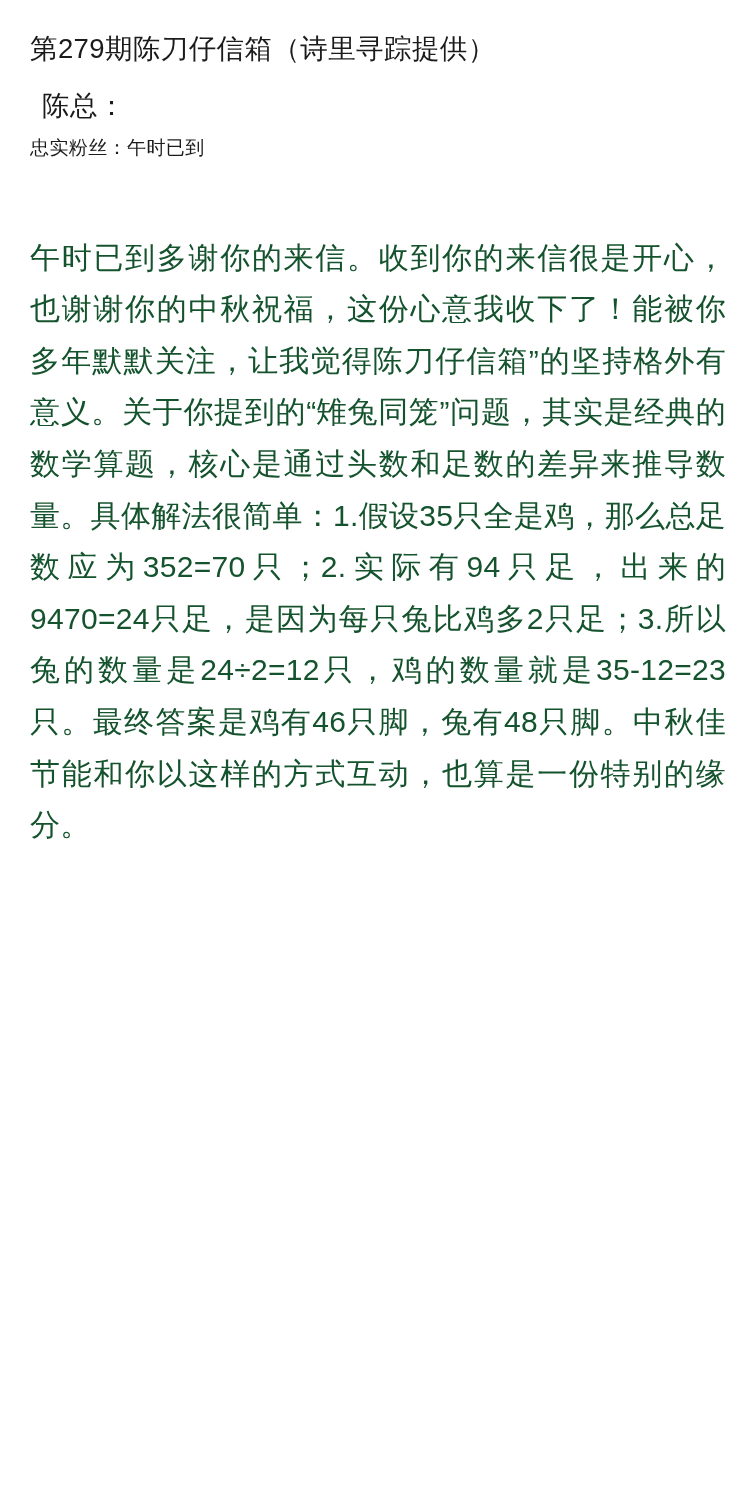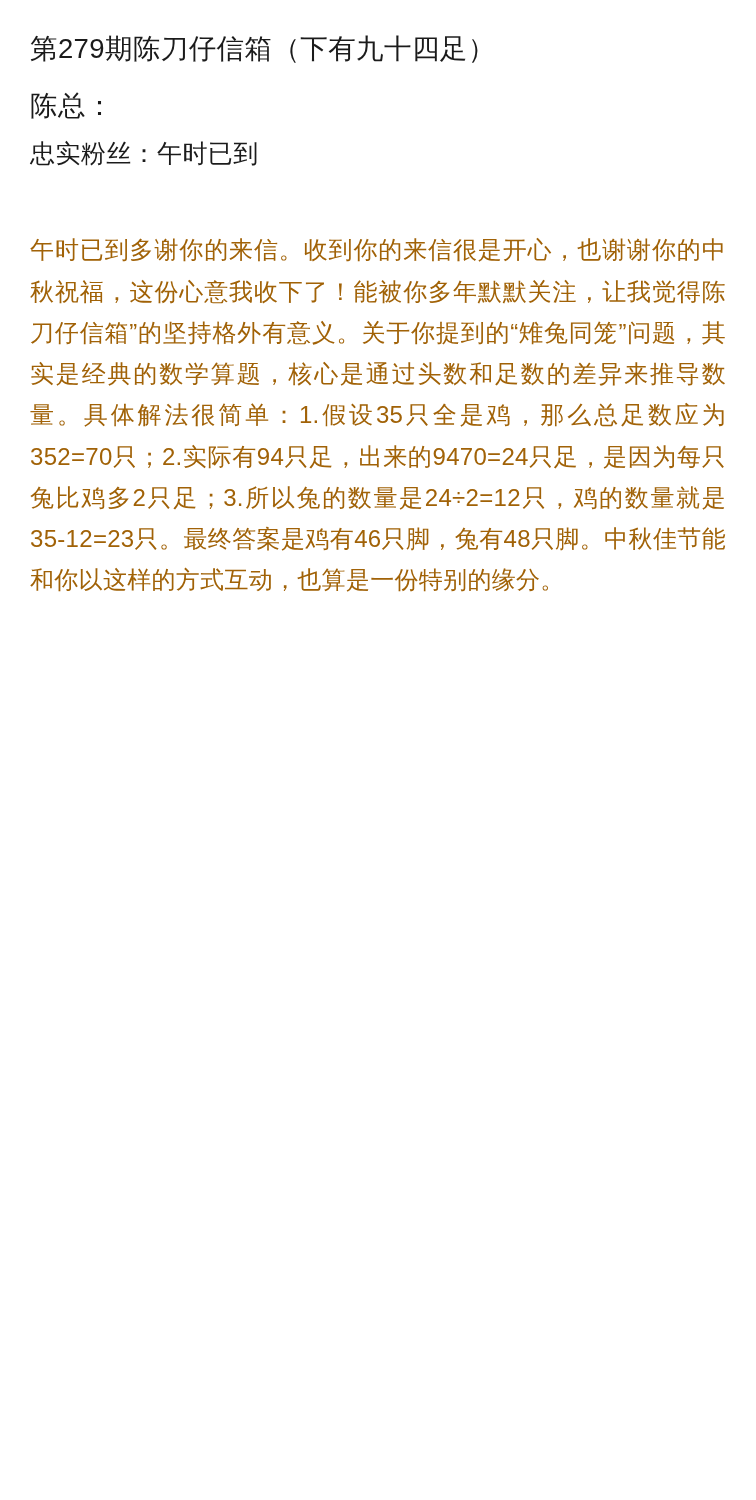--- a/index.html
+++ b/index.html
@@ -29,58 +29,58 @@
     color: #1b1b1b;
     letter-spacing: 0.4px;
     margin: 0 0 14px 0;
     font-weight: 400;
   }
   .salutation {
     font-size: 27.5px;
     line-height: 1.55;
     color: #1b1b1b;
     letter-spacing: 0.4px;
-    margin: 0 0 6px 0;
+    margin: 0 0 6px 12px;
   }
   .body-para {
     font-size: 27.5px;
     line-height: 1.72;
     color: #1b1b1b;
     letter-spacing: 0.3px;
     margin: 0 0 4px 0;
     text-align: justify;
     text-justify: inter-ideograph;
   }
   .signature {
-    font-size: 25px;
+    font-size: 19px;
     line-height: 1.6;
     color: #1b1b1b;
     letter-spacing: 0.4px;
-    margin: 4px 0 0 0;
+    margin: 4px 0 12px 0;
   }
   .gap {
     height: 56px;
   }
   .reply-para {
-    font-size: 24px;
+    font-size: 30px;
     line-height: 1.72;
-    color: #a16207;
+    color: #14532d;
     letter-spacing: 0.3px;
     margin: 0;
     text-align: justify;
     text-justify: inter-ideograph;
   }
 </style>
 </head>
 <body>
 
 <div class="page">
   <article class="article">
 
-    <h1 class="title">第279期陈刀仔信箱（下有九十四足）</h1>
+    <h1 class="title">第279期陈刀仔信箱（诗里寻踪提供）</h1>
 
     <p class="salutation">陈总：</p>
 
 
     <p class="signature">忠实粉丝：午时已到</p>
 
     <div class="gap"></div>
 
     <p class="reply-para">午时已到多谢你的来信。收到你的来信很是开心，也谢谢你的中秋祝福，这份心意我收下了！能被你多年默默关注，让我觉得陈刀仔信箱”的坚持格外有意义。关于你提到的“雉兔同笼”问题，其实是经典的数学算题，核心是通过头数和足数的差异来推导数量。具体解法很简单：1.假设35只全是鸡，那么总足数应为352=70只；2.实际有94只足，出来的9470=24只足，是因为每只兔比鸡多2只足；3.所以兔的数量是24÷2=12只，鸡的数量就是35-12=23只。最终答案是鸡有46只脚，兔有48只脚。中秋佳节能和你以这样的方式互动，也算是一份特别的缘分。</p>
 

